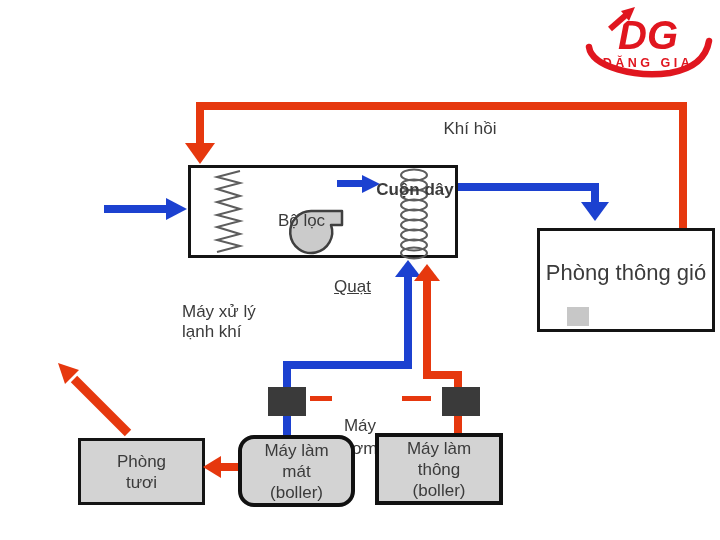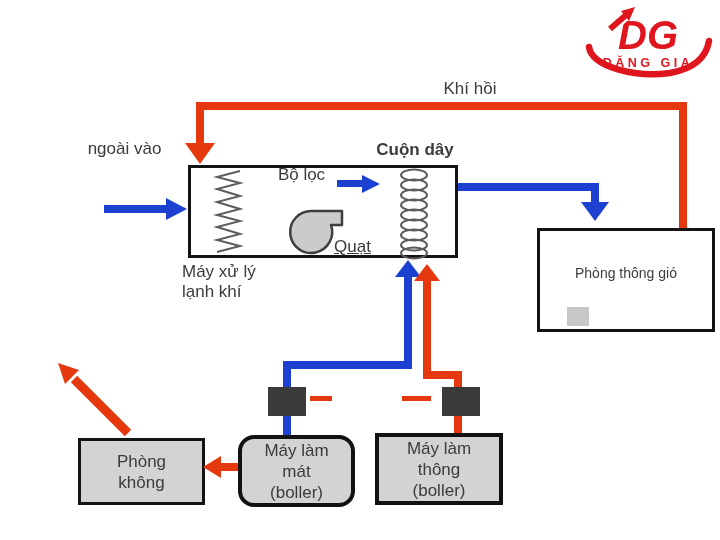--- a/index.html
+++ b/index.html
@@ -1,20 +1,20 @@
 <!DOCTYPE html>
 <html style="--hot: #e6380e; --cold: #1c41d0; --logo_red: #e0161f;"><head>
 <meta charset="utf-8">
 <style>
   html,body { margin:0; padding:0; background:#fff; }
   #canvas {
     position:relative; width:720px; height:540px; background:#ffffff;
     font-family:"Liberation Sans", sans-serif; overflow:hidden;
   }
-  .t { position:absolute; font-size:17px; line-height:20px; color:#3b3b3b; text-align:center; white-space:nowrap; }
+  .t { position:absolute; font-size:17px; line-height:20px; color:#3b3b3b; text-align:center; white-space:nowrap;margin-top:40px; }
   .ln { position:absolute; }
   .hot  { background:var(--hot); }
   .cold { background:var(--cold); }
   .ah { position:absolute; width:0; height:0; }
   .box { position:absolute; box-sizing:border-box; }
   svg { position:absolute; overflow:visible; }
   .flexc { display:flex; flex-direction:column; align-items:center; justify-content:center; }
 
   
   #ln-return-h  { left:196px; top:102px; width:491px; height:8px; }
@@ -34,21 +34,21 @@
   #ln-filter { left:337px; top:180px; width:27px; height:7px; }
   #ah-filter { left:362px; top:175px; border-top:9px solid transparent; border-bottom:9px solid transparent; border-left:18px solid var(--cold); }
 
   
   #ln-supply-h { left:458px; top:183px; width:141px; height:8px; }
   #ln-supply-v { left:591px; top:183px; width:8px; height:21px; }
   #ah-supply { left:581px; top:202px; border-left:14px solid transparent; border-right:14px solid transparent; border-top:19px solid var(--cold); }
 
   
   #vent-box { left:537px; top:228px; width:178px; height:104px; border:3px solid #141414; background:#fff; padding-bottom:14px; }
-  #vent-box .t2 { font-size:14px; line-height:22px; color:#3b3b3b; }
+  #vent-box .t2 { font-size:22px; line-height:22px; color:#3b3b3b; }
   #room-square { left:567px; top:307px; width:22px; height:19px; background:#c7c7c7; }
 
   
   #ln-chilled-v1 { left:404px; top:275px; width:8px; height:94px; }
   #ln-chilled-h  { left:283px; top:361px; width:129px; height:8px; }
   #ln-chilled-v2 { left:283px; top:361px; width:8px; height:76px; }
   #ah-chilled { left:395px; top:260px; border-left:13px solid transparent; border-right:13px solid transparent; border-bottom:17px solid var(--cold); }
 
   
   #ln-hot-v1 { left:423px; top:279px; width:8px; height:100px; }
@@ -70,21 +70,21 @@
   #ln-tower { left:218px; top:463px; width:22px; height:8px; }
   #ah-tower { left:203px; top:456px; border-top:11px solid transparent; border-bottom:11px solid transparent; border-right:18px solid var(--hot); }
 
   #diag-arrow-svg { left:40px; top:355px; }
   #logo-svg { left:580px; top:5px; }
 
   
   #t-return  { left:420px; top:79px;  width:100px; }
   #t-fresh   { left:62px;  top:139px; width:125px; line-height:19px; }
   #t-cuon    { left:368px; top:140px; width:94px;font-weight:bold; }
-  #t-boloc   { left:264px; top:165px; width:75px; }
+  #t-boloc   { left:264px; top:171px; width:75px; }
   #t-quat    { left:325px; top:237px; width:55px;text-decoration:underline; }
   #t-ahuname { left:182px; top:262px; text-align:left; }
   #t-bayhoi  { left:20px;  top:333px; width:95px; }
   #t-maybom  { left:330px; top:374px; width:60px; line-height:23px; }
 </style>
 </head>
 <body>
 
 <div id="canvas">
 
@@ -97,21 +97,20 @@
     <text x="68" y="62" text-anchor="middle" font-size="12.5" font-weight="bold" letter-spacing="3.5" fill="var(--logo_red)">ĐẶNG GIA</text>
   </svg>
 
   <div class="ln hot" id="ln-return-h"></div>
   <div class="ln hot" id="ln-return-vl"></div>
   <div class="ln hot" id="ln-return-vr"></div>
   <div class="ah" id="ah-return"></div>
   <div class="t" id="t-return">Khí hồi</div>
 
   <div class="t" id="t-fresh">
-    <div>ngoài vào</div>
   </div>
   <div class="ln cold" id="ln-fresh"></div>
   <div class="ah" id="ah-fresh"></div>
 
   <div class="box" id="ahu-box"></div>
   <svg id="filter-svg" width="40" height="85" viewBox="0 0 40 85">
     <polyline points="30,2 7,8 30,14 7,20 30,27 7,33 30,40 7,46 30,52 7,58 30,65 7,71 30,77 7,83" fill="none" stroke="#5d5d5d" stroke-width="2"></polyline>
   </svg>
   <svg id="fan-svg" width="60" height="58" viewBox="0 0 60 58">
     <path d="M 27,12 L 57,12 L 57,26 L 46,26 A 21,21 0 1 1 27,12 Z" fill="#cbcbcb" stroke="#3f3f3f" stroke-width="2.5" stroke-linejoin="round"></path>
@@ -155,29 +154,33 @@
 
   <div class="ln hot" id="ln-hot-v1"></div>
   <div class="ln hot" id="ln-hot-h"></div>
   <div class="ln hot" id="ln-hot-v2"></div>
   <div class="ah" id="ah-hot"></div>
 
   <div class="box" id="pump-left"></div>
   <div class="box" id="pump-right"></div>
   <div class="ln hot" id="ln-dash1"></div>
   <div class="ln hot" id="ln-dash2"></div>
+  <div class="t" id="t-maybom">
+    <div>Máy</div>
+    <div>bơm</div>
+  </div>
 
   <svg id="diag-arrow-svg" width="100" height="85" viewBox="0 0 100 85">
     <line x1="88" y1="78" x2="34" y2="24" stroke="var(--hot)" stroke-width="9"></line>
     <polygon points="18,8 39,15 25,29" fill="var(--hot)"></polygon>
   </svg>
 
   <div class="box flexc" id="tower-box">
     <div class="eq">Phòng</div>
-    <div class="eq">không</div>
+    <div class="eq">tươi</div>
   </div>
   <div class="ln hot" id="ln-tower"></div>
   <div class="ah" id="ah-tower"></div>
 
   <div class="box flexc" id="chiller-box">
     <div class="eq">Máy làm</div>
     <div class="eq">mát</div>
     <div class="eq">(boller)</div>
   </div>
 

